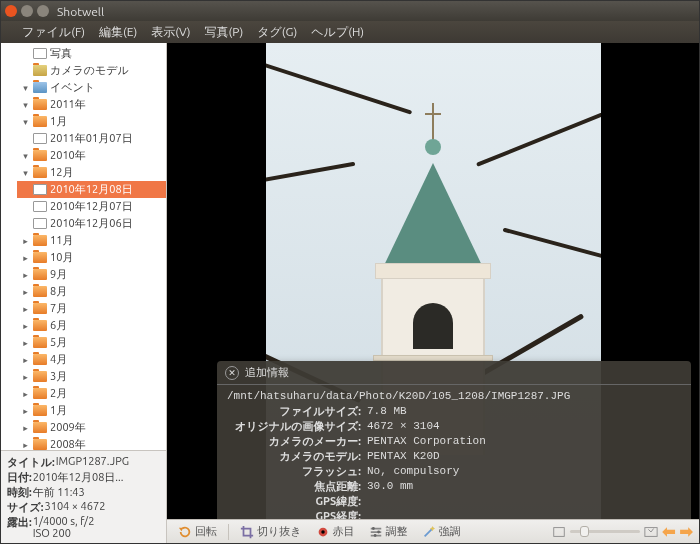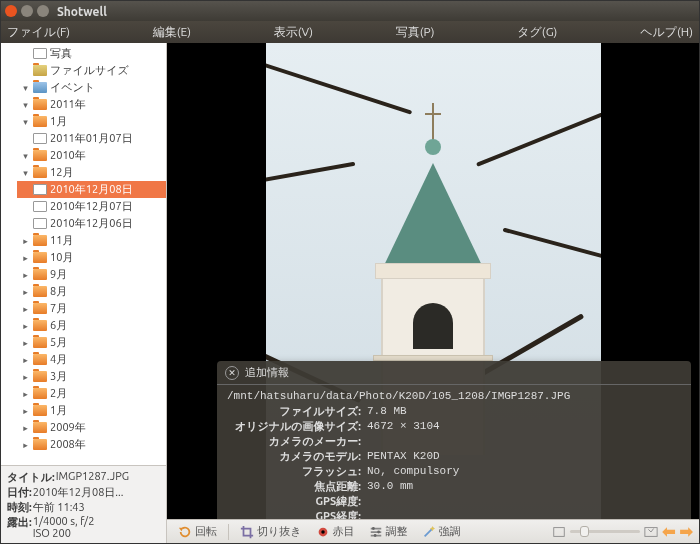--- a/index.html
+++ b/index.html
@@ -20,31 +20,30 @@
     display: flex;
     align-items: center;
     padding: 0 4px;
     gap: 4px;
     font-size: 12px;
   }
   .winbtn { width:12px; height:12px; border-radius:50%; display:inline-block; }
   .close  { background:#e95420; }
   .min    { background:#8a857c; }
   .max    { background:#8a857c; }
-  .ttext  { font-weight: bold; margin-left: 4px; color:#ddd; }
+  .ttext  { font-weight: normal; margin-left: 4px; color:#ddd; }
 
   .menubar {
     height: 22px;
     background: linear-gradient(#4b463e, #3d3933);
     display: flex;
     align-items: center;
-    padding: 0 0;
+    padding: 0 15px;
     gap: 2px;
     color: #ddd;
-    justify-content: space-between;
   }
   .menubar .m { padding: 2px 6px; font-size:12px; cursor:default; }
 
   .client {
     display: flex;
     height: calc(544px - 20px - 22px - 2px);
     background: #f2f1f0;
   }
 
   .sidebar {
@@ -180,21 +179,21 @@
   <div class="sidebar">
     <div class="tree">
       <div class="row ind1">
           <span class="exp"></span>
           <span class="photoicon"></span>
           <span>写真</span>
         </div>
       <div class="row ind1">
           <span class="exp"></span>
           <span class="ficon" style="background:linear-gradient(#e4d17d,#c6a446)"></span>
-          <span>ファイルサイズ</span>
+          <span>カメラのモデル</span>
         </div>
       <div class="row ind1">
           <span class="exp">▾</span>
           <span class="ficon" style="background:linear-gradient(#9dc4e8,#5a93c4)"></span>
           <span>イベント</span>
         </div>
 
       <div class="row ind2">
           <span class="exp">▾</span>
           <span class="ficon"></span>
@@ -311,20 +310,24 @@
           <span class="k">タイトル:</span>
           <span class="v">IMGP1287.JPG</span>
         </div>
       <div class="ml">
           <span class="k">日付:</span>
           <span class="v">2010年12月08日...</span>
         </div>
       <div class="ml">
           <span class="k">時刻:</span>
           <span class="v">午前 11:43</span>
+        </div>
+      <div class="ml">
+          <span class="k">サイズ:</span>
+          <span class="v">3104 × 4672</span>
         </div>
       <div class="ml">
           <span class="k">露出:</span>
           <span class="v" style="white-space:pre-line">1/4000 s, f/2
 ISO 200</span>
         </div>
     </div>
   </div>
 
   <div class="view">
@@ -358,20 +361,21 @@
           <div class="info-row">
             <span class="ik">ファイルサイズ:</span>
             <span class="iv">7.8 MB</span>
           </div>
           <div class="info-row">
             <span class="ik">オリジナルの画像サイズ:</span>
             <span class="iv">4672 × 3104</span>
           </div>
           <div class="info-row">
             <span class="ik">カメラのメーカー:</span>
+            <span class="iv">PENTAX Corporation</span>
           </div>
           <div class="info-row">
             <span class="ik">カメラのモデル:</span>
             <span class="iv">PENTAX K20D</span>
           </div>
           <div class="info-row">
             <span class="ik">フラッシュ:</span>
             <span class="iv">No, compulsory</span>
           </div>
           <div class="info-row">

